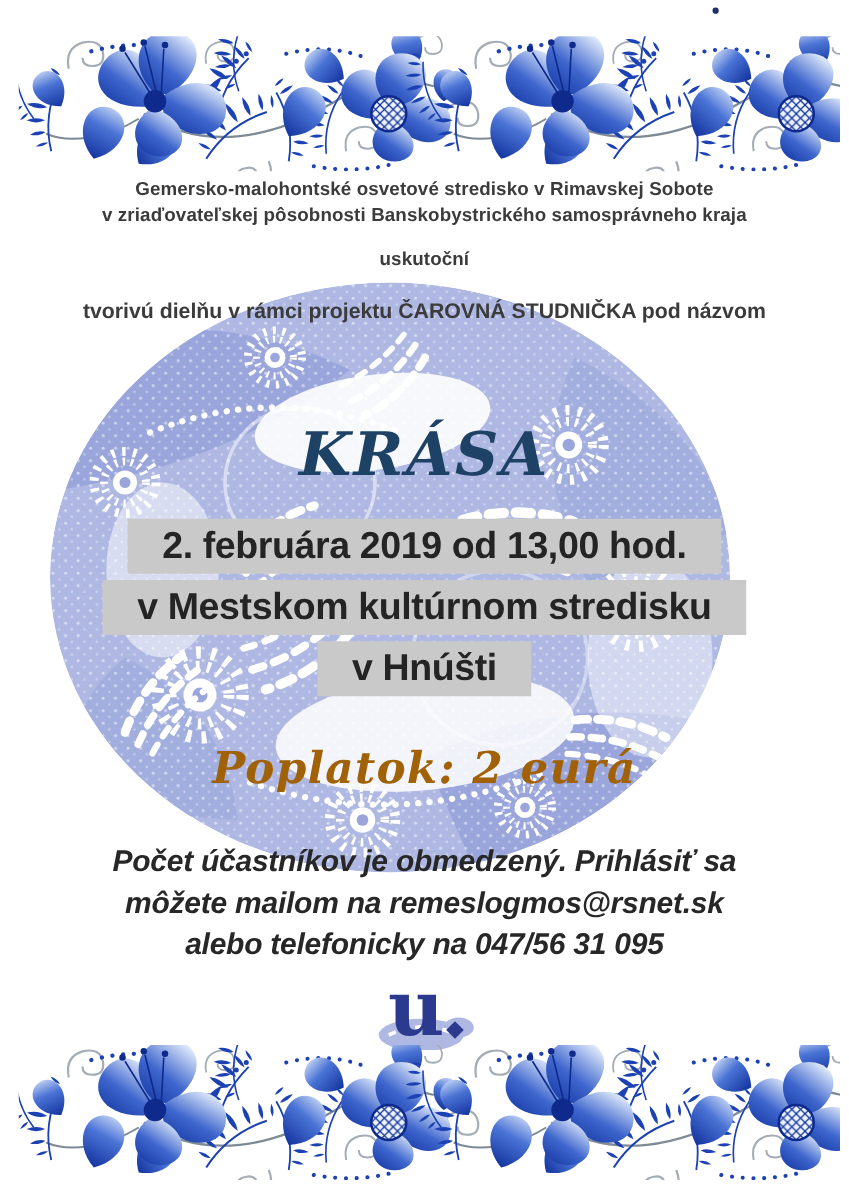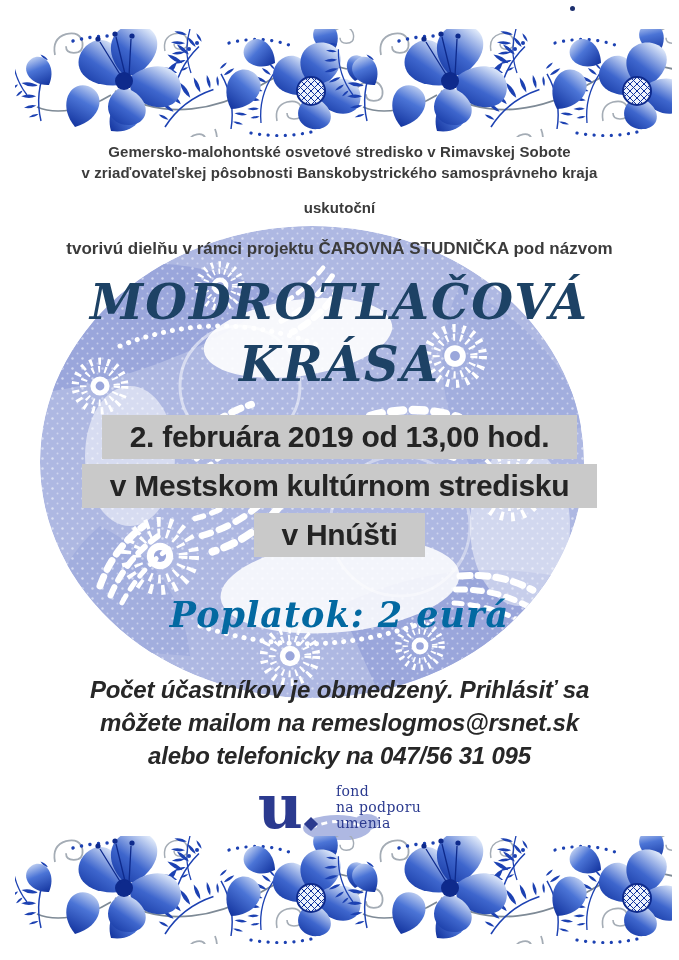--- a/index.html
+++ b/index.html
@@ -17,21 +17,21 @@
   .org{margin:0;font-size:15px;line-height:21px;font-weight:bold;letter-spacing:.1px;color:#3b3b3b;}
   .action{margin-top:14px;}
   .project{margin:19px 0 0;font-size:17px;line-height:24px;font-weight:bold;color:#3b3b3b;}
   .title{margin:10px 0 0;font-family:"DejaVu Serif",serif;font-style:italic;font-weight:bold;
          font-size:48px;line-height:62px;letter-spacing:2px;color:#1d4265;}
   .strip{display:block;margin:0 auto;width:fit-content;background:#c9c9c9;padding:0 28px;
          font-size:30px;line-height:44px;font-weight:bold;color:#242424;letter-spacing:-.3px;}
   .strip1{margin-top:20px;}
   .strip2,.strip3{margin-top:5px;text-align:right;}
   .fee{margin:34px 0 0;font-family:"DejaVu Serif",serif;font-style:italic;font-weight:bold;
-       font-size:35px;line-height:48px;color:#0369a1;letter-spacing:1px;}
+       font-size:35px;line-height:48px;color:#a16207;letter-spacing:1px;}
   .contact{margin:34px 0 0;font-size:24px;line-height:33px;font-weight:bold;color:#272727;letter-spacing:-.2px;}
   .contact p{margin:0;font-style:italic;}
   .logo{margin-top:6px;display:flex;align-items:center;justify-content:center;height:58px;position:relative;}
   .logo-mark{font-family:"DejaVu Serif",serif;font-weight:bold;font-size:62px;line-height:54px;color:#2b3a8f;}
   .logo-diamond{width:10px;height:10px;background:#2b3a8f;transform:rotate(45deg);
                 align-self:flex-end;margin:0 0 7px 3px;}
   .logo-text{text-align:left;font-family:"DejaVu Serif",serif;font-size:14px;line-height:16px;
              color:#2b3a8f;margin-left:20px;letter-spacing:.4px;}
   .logo-text div{margin:0;}
 </style>
@@ -212,21 +212,21 @@
 
   <div class="ink-dot"></div>
 
   <div class="content">
     <p class="org">Gemersko-malohontské osvetové stredisko v Rimavskej Sobote</p>
     <p class="org">v zriaďovateľskej pôsobnosti Banskobystrického samosprávneho kraja</p>
     <p class="org action">uskutoční</p>
     <p class="project">tvorivú dielňu v rámci projektu ČAROVNÁ STUDNIČKA pod názvom</p>
 
     <h1 class="title">
-      <span>MODROTLAČOVÁ</span><br>
+      <br>
       <span>KRÁSA</span>
     </h1>
 
     <div class="strip strip1">
       <span>2. februára 2019 od 13,00 hod.</span>
     </div>
     <div class="strip strip2">
       <span>v Mestskom kultúrnom stredisku</span>
     </div>
     <div class="strip strip3">
@@ -237,21 +237,16 @@
 
     <div class="contact">
       <p>Počet účastníkov je obmedzený. Prihlásiť sa</p>
       <p>môžete mailom na remeslogmos@rsnet.sk</p>
       <p>alebo telefonicky na 047/56 31 095</p>
     </div>
 
     <div class="logo">
       <span class="logo-mark">u</span>
       <span class="logo-diamond"></span>
-      <div class="logo-text">
-        <div>fond</div>
-        <div>na podporu</div>
-        <div>umenia</div>
-      </div>
     </div>
   </div>
 
 </div>
 
 </body></html>

